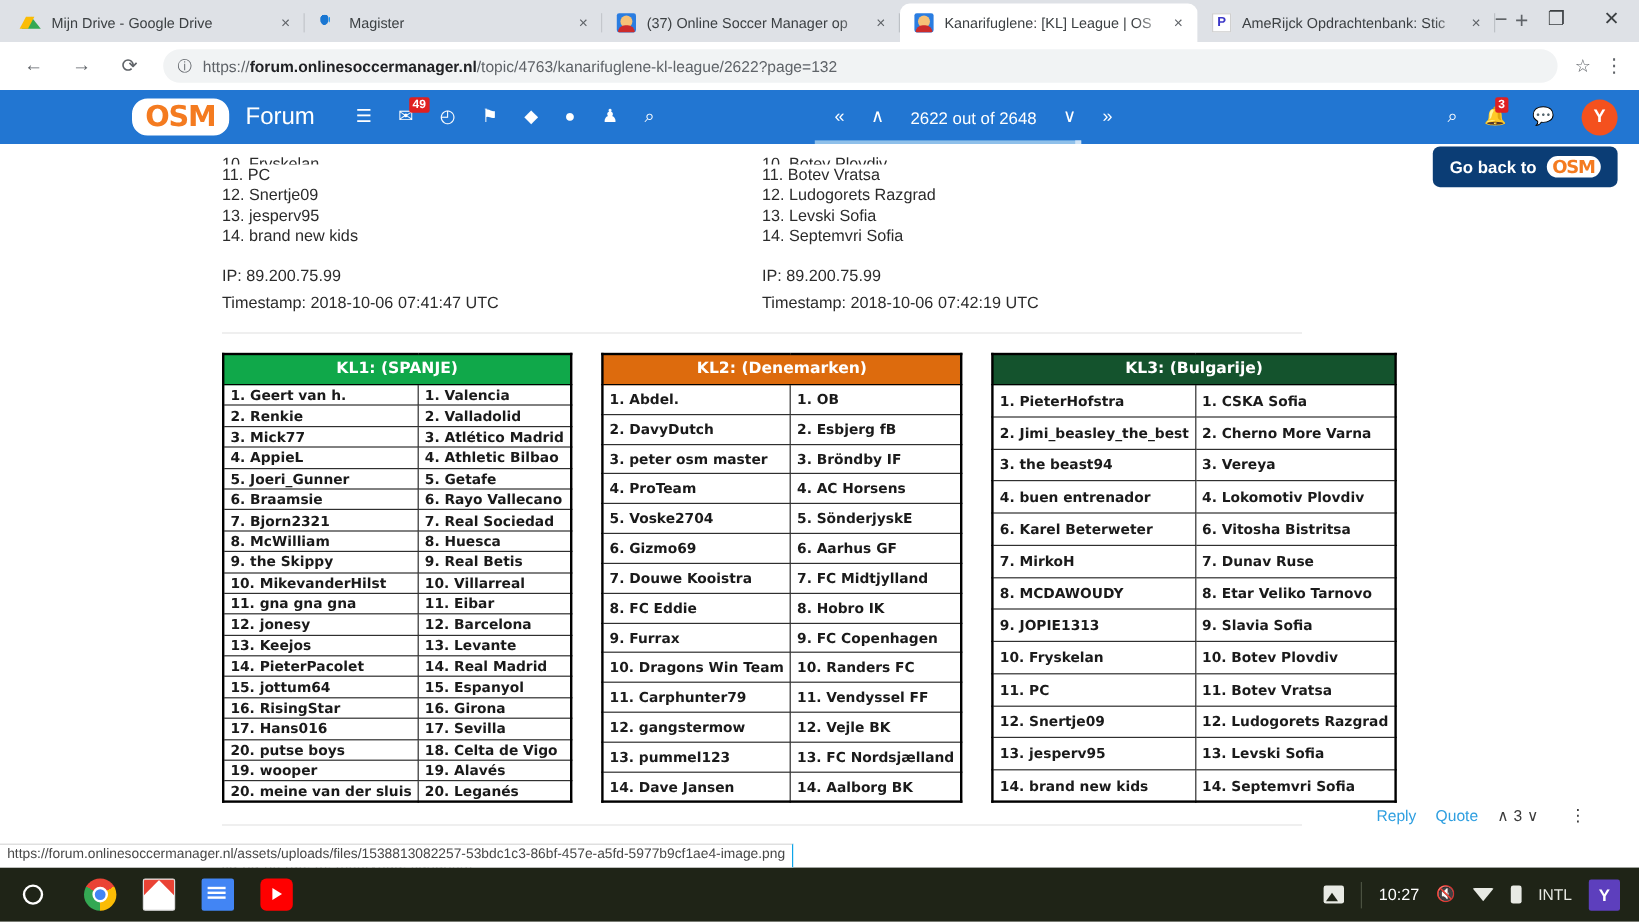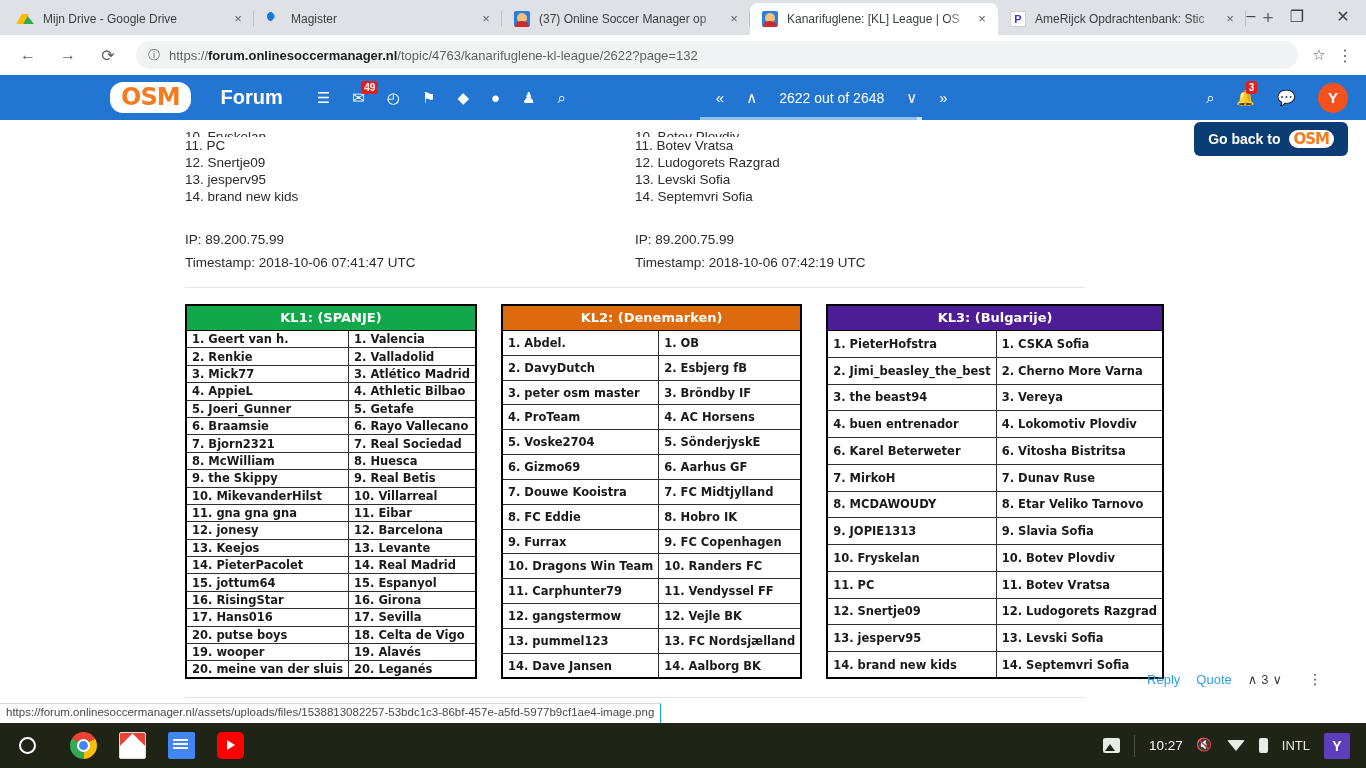--- a/index.html
+++ b/index.html
@@ -77,21 +77,21 @@
   .fh {
     height:45px; background:#2276d2; display:flex; align-items:center;
     position:absolute; top:0; left:0; right:0; z-index:20; padding-left:110px;
   }
   .osm-logo {
     font-family:"DejaVu Sans", sans-serif; font-weight:bold; font-size:24px;
     color:#f47b20; background:#fff; border-radius:13px; padding:1px 9px 2px;
     letter-spacing:-1px; line-height:24px; text-shadow:0 0 0 #fff;
     border:2px solid #fff;
   }
-  .fh-brand { color:#fff; font-size:20px; font-weight:bold; margin-left:30px; }
+  .fh-brand { color:#fff; font-size:20px; font-weight:normal; margin-left:14px; }
   .fh-icons { display:flex; align-items:center; margin-left:34px; gap:22px; color:#fff; }
   .fh-ic { font-size:15px; color:#fff; position:relative; line-height:1; }
   .badge {
     position:absolute; top:-9px; left:9px; background:#e02020; color:#fff;
     font-size:10px; font-weight:bold; border-radius:2px; padding:0 3px; line-height:13px;
   }
   .fh-pager { margin-left:150px; display:flex; align-items:center; gap:22px; color:#fff; font-size:14px; position:relative; }
   .pager-text { font-size:14px; }
   .pager-track { position:absolute; left:-16px; right:26px; bottom:-14px; height:3px; background:#8fc0ea; }
   .pager-track::after{content:""; position:absolute; right:0; top:0; height:3px; width:5px; background:#cfe3f6;}
@@ -111,21 +111,21 @@
     background:#fff; border-radius:9px; padding:0 5px; letter-spacing:-1px;
   }
 
   
   .post { position:absolute; top:45px; left:0; right:0; bottom:0; background:#fff; }
   .postinner { margin-left:185px; width:900px; position:relative; }
 
   .quotecols { display:flex; padding-top:8px; font-size:13px; color:#2b2b2b; }
   .qcol { width:450px; }
   .qline { line-height:17px; font-size:13.5px; }
-  .qcol .meta { margin-top:24px; line-height:21px; font-size:13.5px; }
+  .qcol .meta { margin-top:14px; line-height:21px; font-size:13.5px; }
   .cut { height:9px; overflow:hidden; line-height:17px; }
 
   .tablewrap {
     margin-top:14px; border-top:1px solid #e4e4e4; border-bottom:1px solid #e4e4e4;
     padding:16px 0 18px; display:flex; gap:24px;
   }
   .klt { border-collapse:collapse; font-size:11.5px; color:#1a1a1a; background:#fff;
          border:2px solid #000; font-family:"DejaVu Sans", sans-serif; }
   .klt thead th {
     color:#fff; font-size:13px; font-weight:bold; text-align:center;
@@ -471,21 +471,21 @@
                 <tr>
                   <td class="c1">14. Dave Jansen</td>
                   <td class="c2">14. Aalborg BK</td>
                 </tr>
               </tbody>
           </table>
 
           <table class="klt k3">
             <thead>
                 <tr>
-                  <th colspan="2" class="t3-hdr" style="background: #4c1d95;">KL3: (Bulgarije)</th>
+                  <th colspan="2" class="t3-hdr" style="background: #14532d;">KL3: (Bulgarije)</th>
                 </tr>
               </thead>
             <tbody>
                 <tr>
                   <td class="c1">1. PieterHofstra</td>
                   <td class="c2">1. CSKA Sofia</td>
                 </tr>
                 <tr>
                   <td class="c1">2. Jimi_beasley_the_best</td>
                   <td class="c2">2. Cherno More Varna</td>

